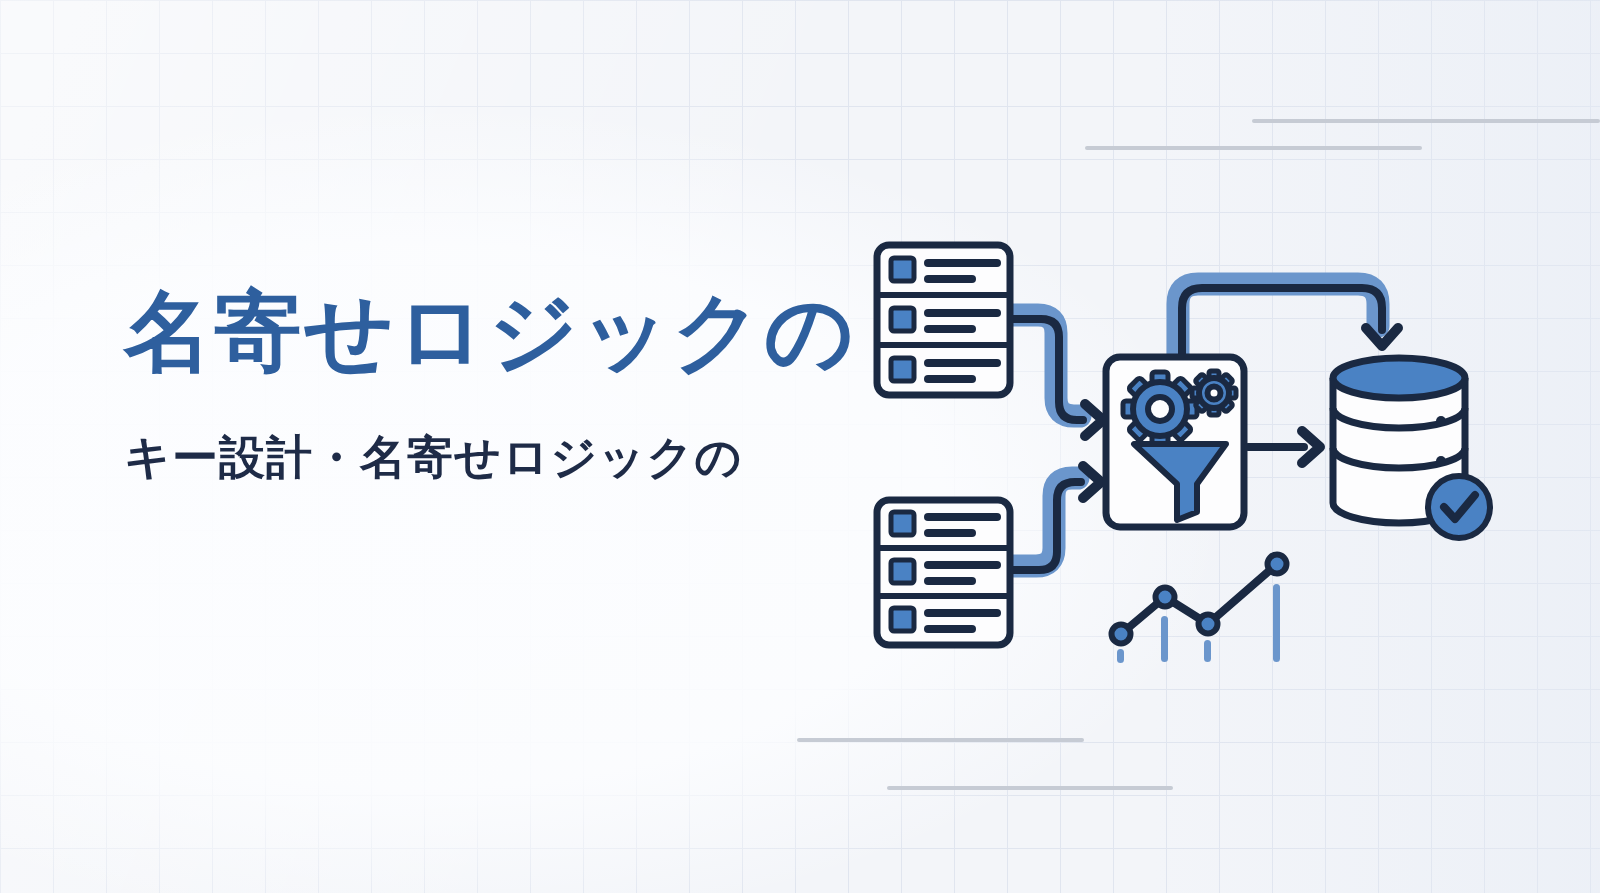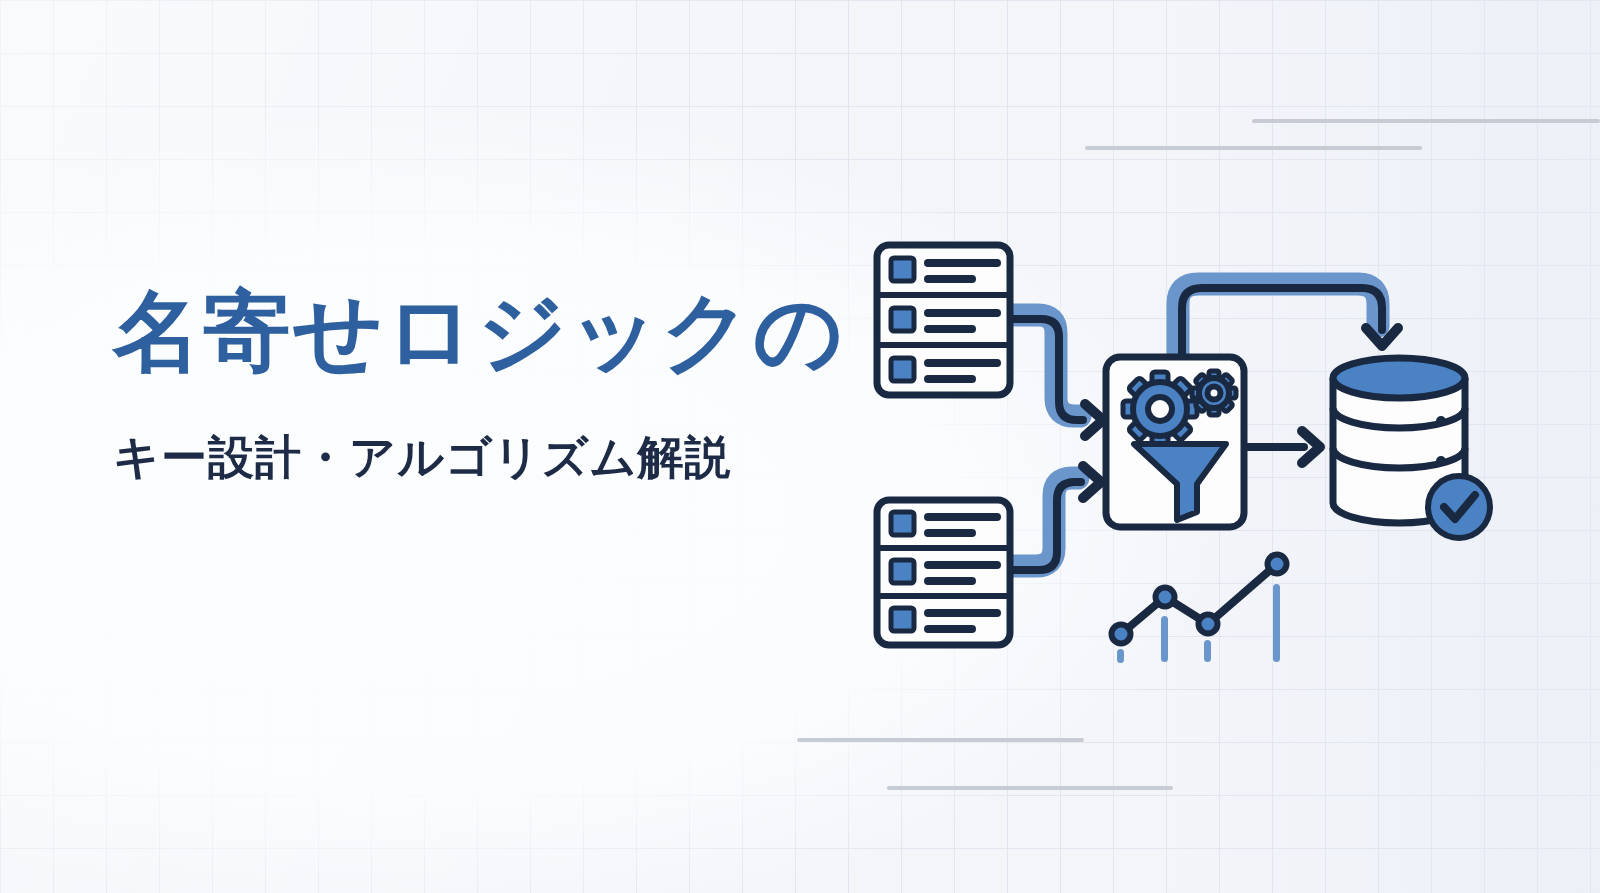--- a/index.html
+++ b/index.html
@@ -21,21 +21,21 @@
   }
   .grid-wash{
     position:absolute;inset:0;
     background:
       radial-gradient(ellipse 62% 58% at 27% 58%, rgba(252,253,255,0.97) 0%, rgba(252,253,255,0.88) 52%, rgba(252,253,255,0) 80%),
       linear-gradient(112deg, rgba(255,255,255,0.55) 0%, rgba(255,255,255,0) 45%),
       linear-gradient(to right, rgba(255,255,255,0) 72%, rgba(228,234,244,0.45) 100%);
   }
   svg.illustration{position:absolute;inset:0;width:1600px;height:893px;}
 
-  .text-block{position:absolute;left:113px;top:278px;width:720px;}
+  .text-block{position:absolute;left:124px;top:278px;width:720px;}
   .title{
     color:var(--title-blue);font-size:88px;font-weight:800;
     line-height:1.22;letter-spacing:2px;white-space:nowrap;
   }
   .subtitle{
     margin-top:42px;color:var(--subtitle-navy);font-size:46px;font-weight:800;
     letter-spacing:1px;white-space:nowrap;
   }
 
   
@@ -182,15 +182,15 @@
       <circle class="chart-node" cx="1165" cy="597" r="9.5"></circle>
       <circle class="chart-node" cx="1208" cy="624" r="9.5"></circle>
       <circle class="chart-node" cx="1277" cy="564" r="9.5"></circle>
     </g>
   </svg>
 
   <div class="text-block">
     <div class="title">
       <div>名寄せロジックの</div>
     </div>
-    <div class="subtitle">キー設計・アルゴリズム解説</div>
+    <div class="subtitle">キー設計・名寄せロジックの</div>
   </div>
 </div>
 
 </body></html>

